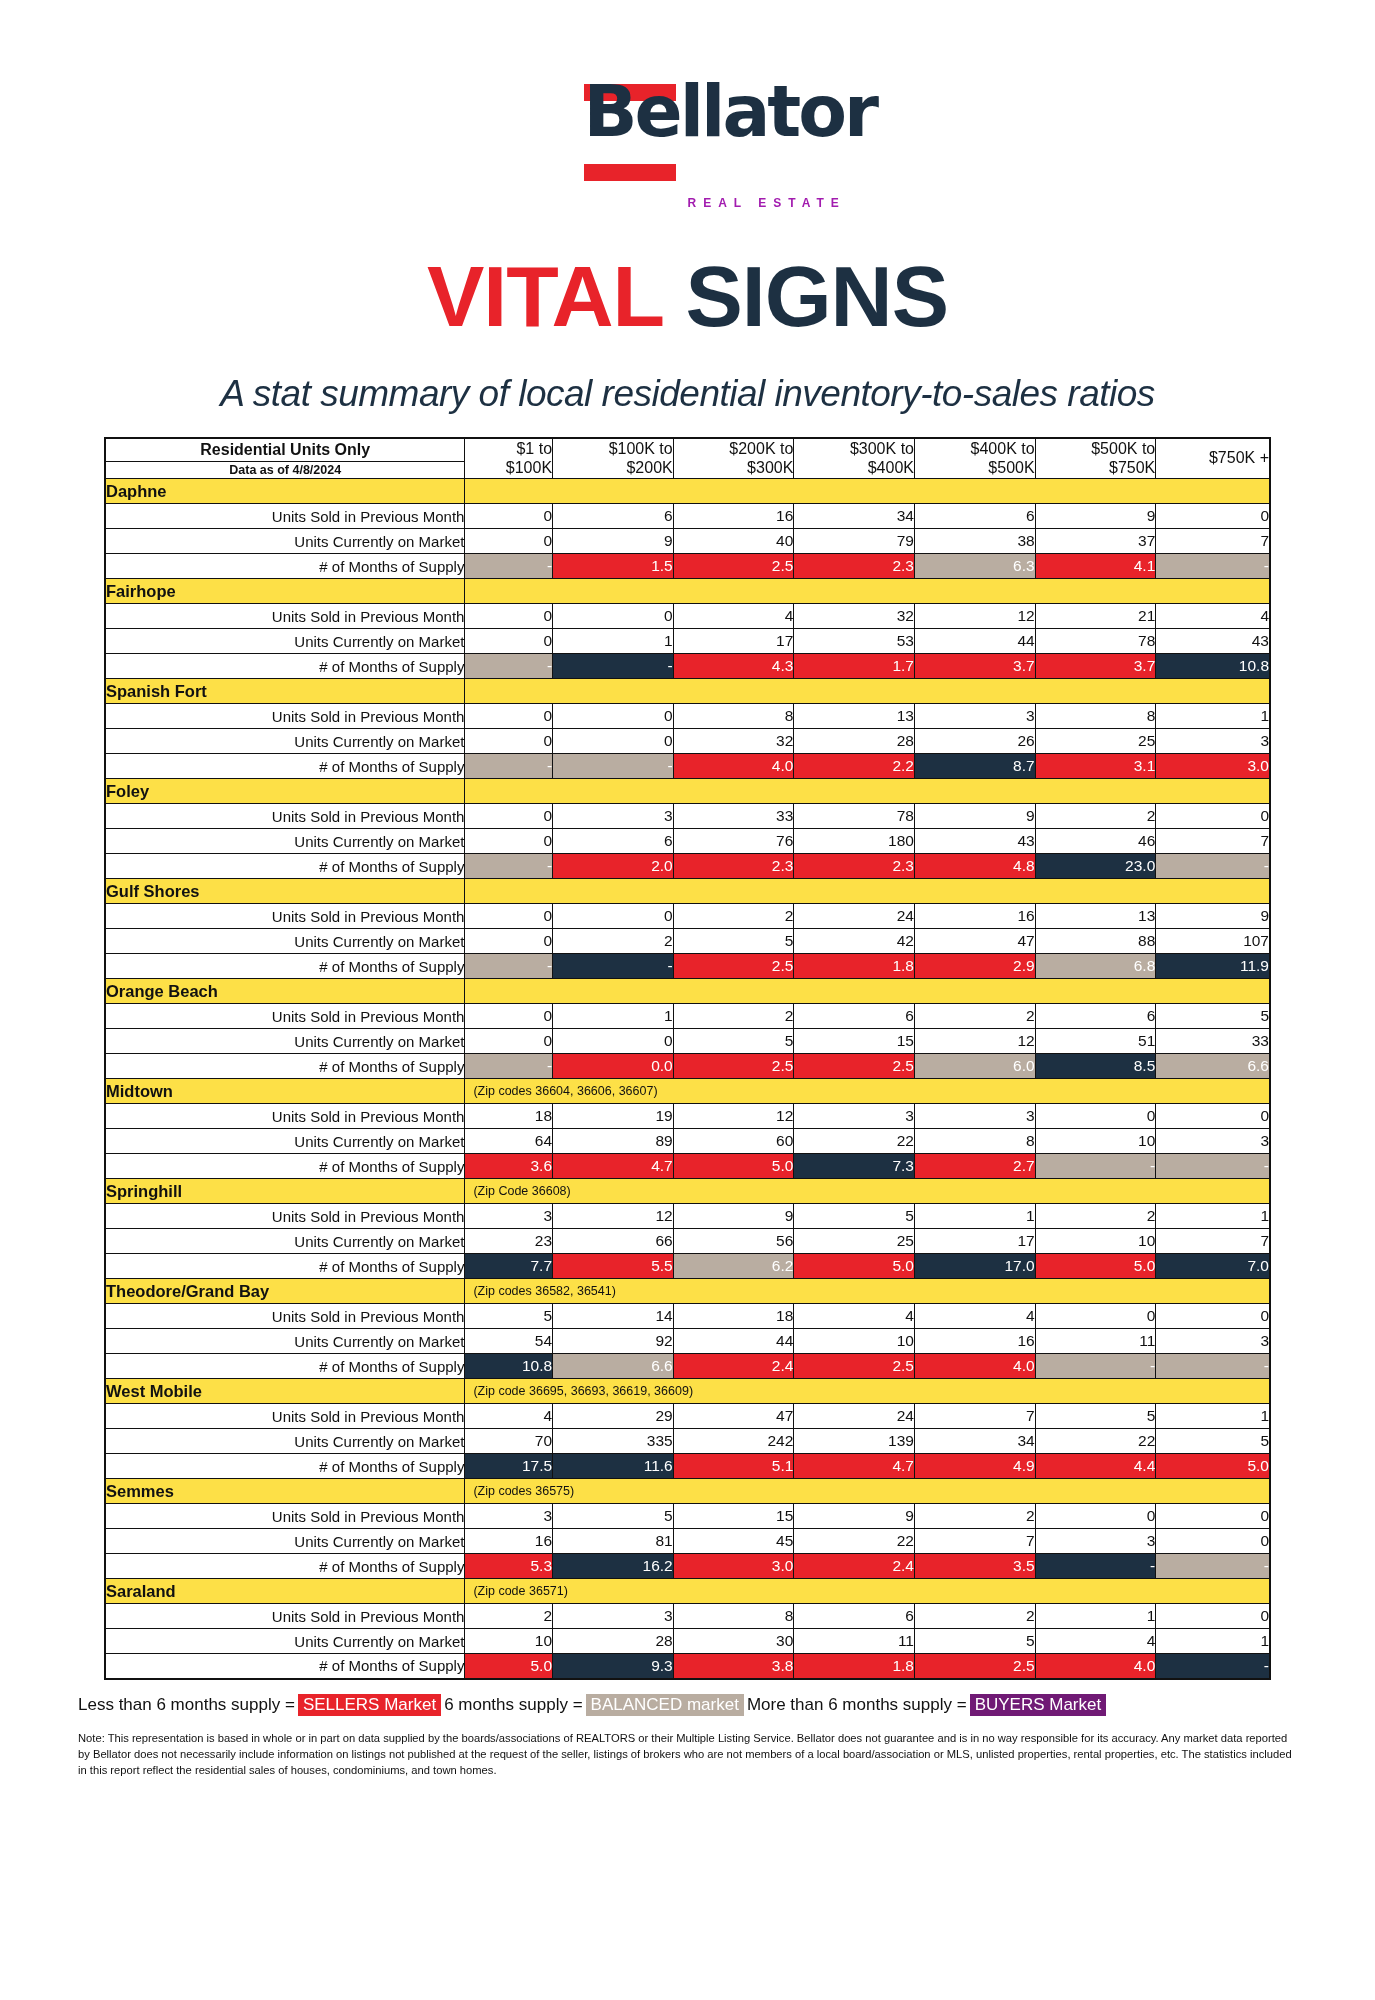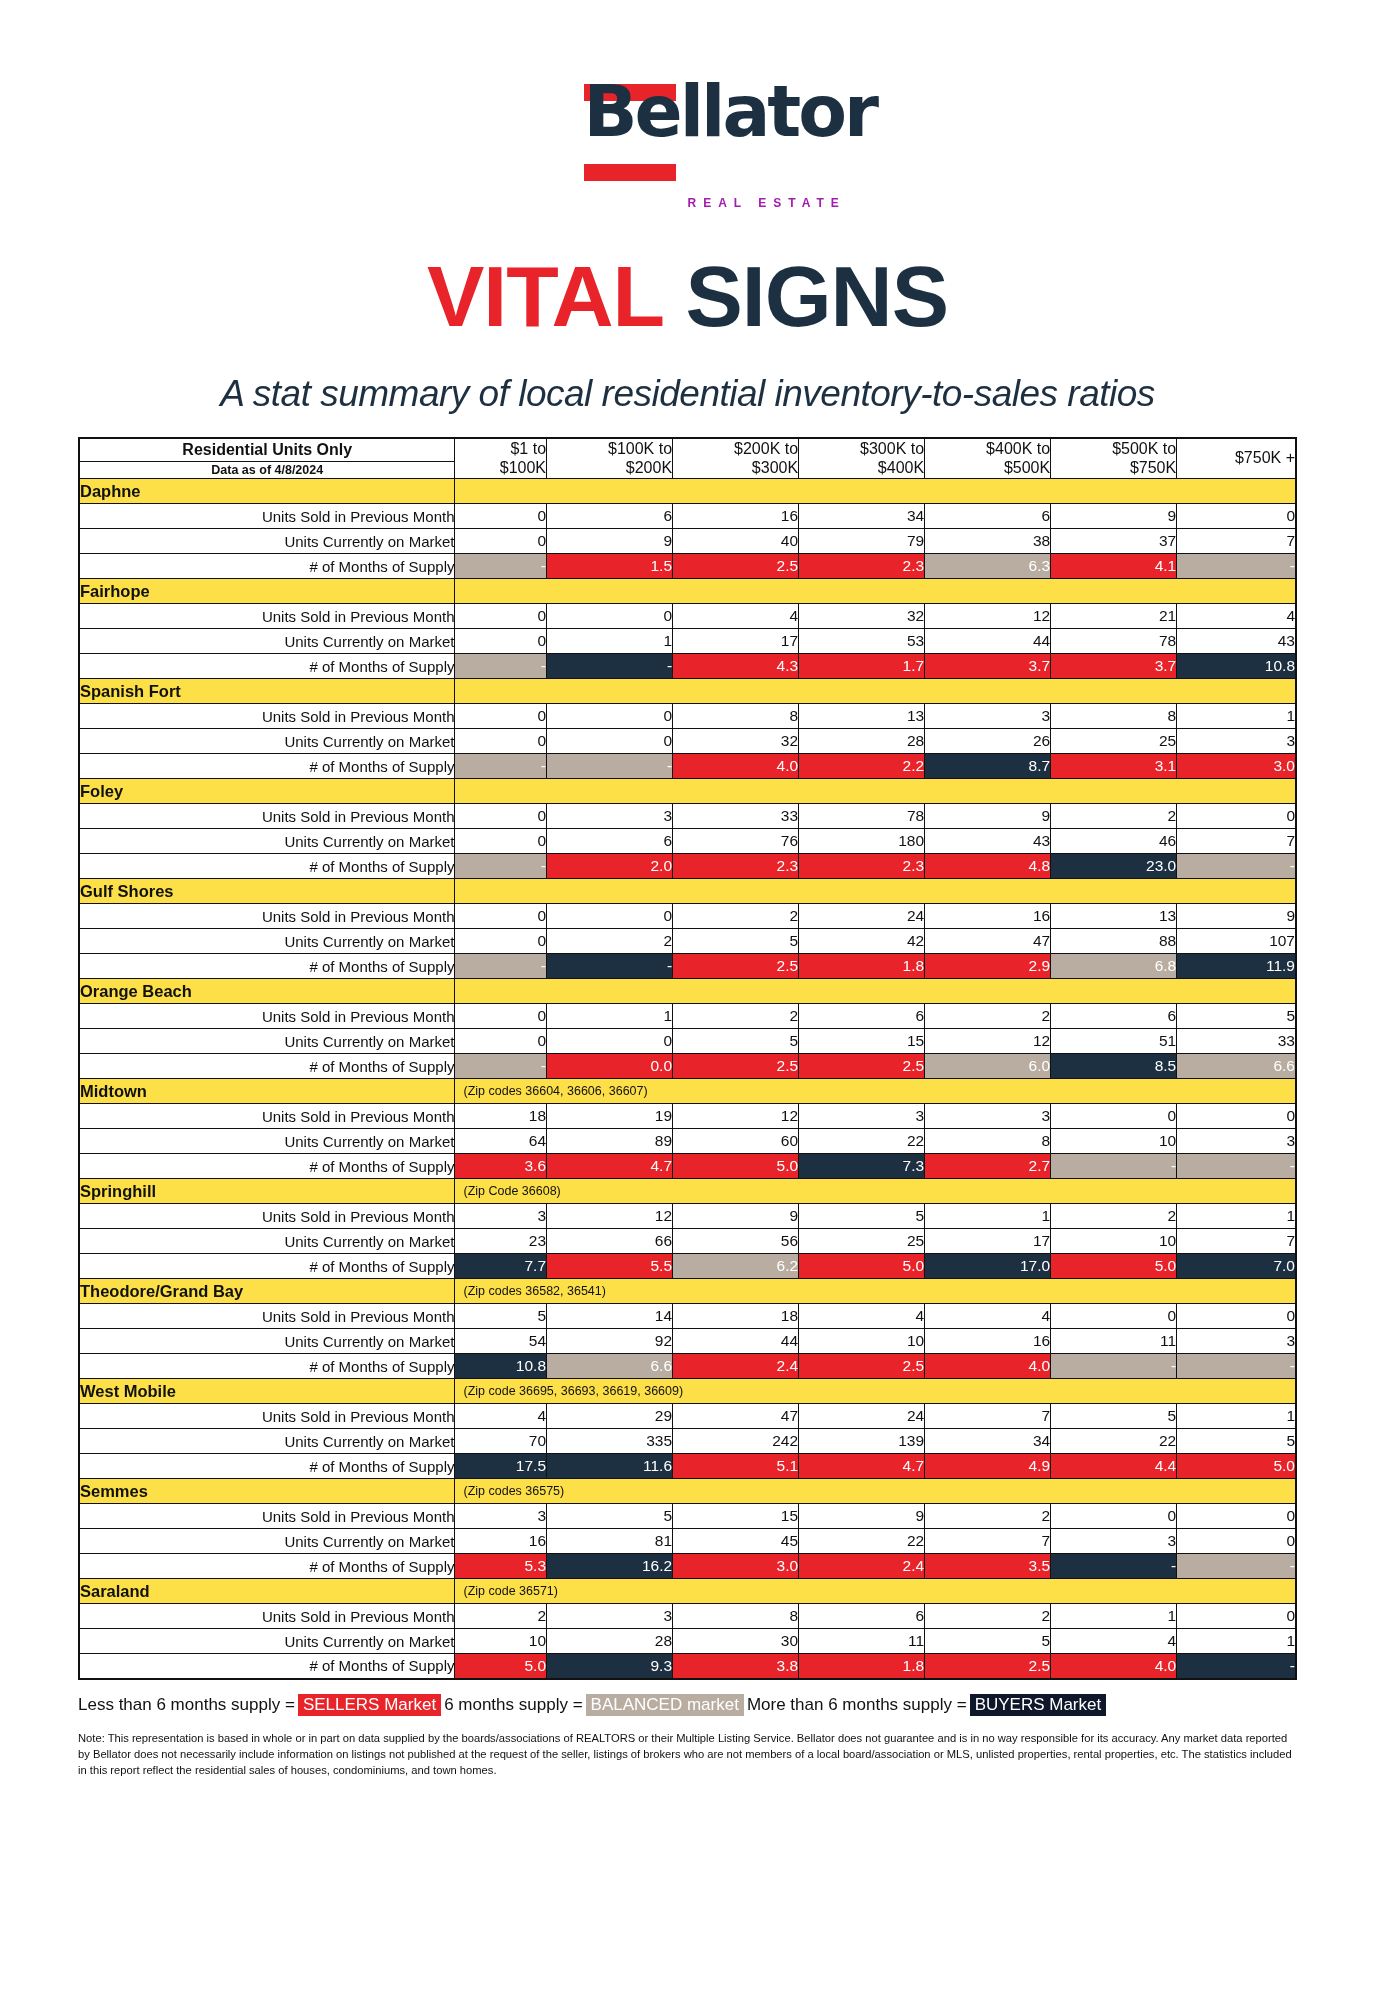--- a/index.html
+++ b/index.html
@@ -78,21 +78,21 @@
     font-style: italic;
     font-size: 37px;
     color: #1d3042;
     margin-top: 34px;
     margin-bottom: 22px;
     letter-spacing: -0.5px;
   }
 
   
   .table-wrap {
-    padding: 0 78px;
+    padding: 0 104px;
   }
   table.vs {
     width: 100%;
     border-collapse: collapse;
     font-size: 15.5px;
     color: #111;
     border: 2px solid #111;
   }
   table.vs td, table.vs th {
     border: 1px solid #111;
@@ -173,21 +173,21 @@
     gap: 0px;
   }
   .tag {
     color: #fff;
     padding: 1px 5px;
     margin: 0 3px;
     display: inline-block;
   }
   .tag.red { background: #e8232a; text-align: right; }
   .tag.tan { background: #b9ada1; }
-  .tag.navy { background: #0f172a; }
+  .tag.navy { background: #701a75; }
   .note {
     margin-top: 14px;
     font-size: 11.2px;
     line-height: 1.45;
     color: #111;
     padding-bottom: 24px;
   }
 </style>
 </head>
 <body>

